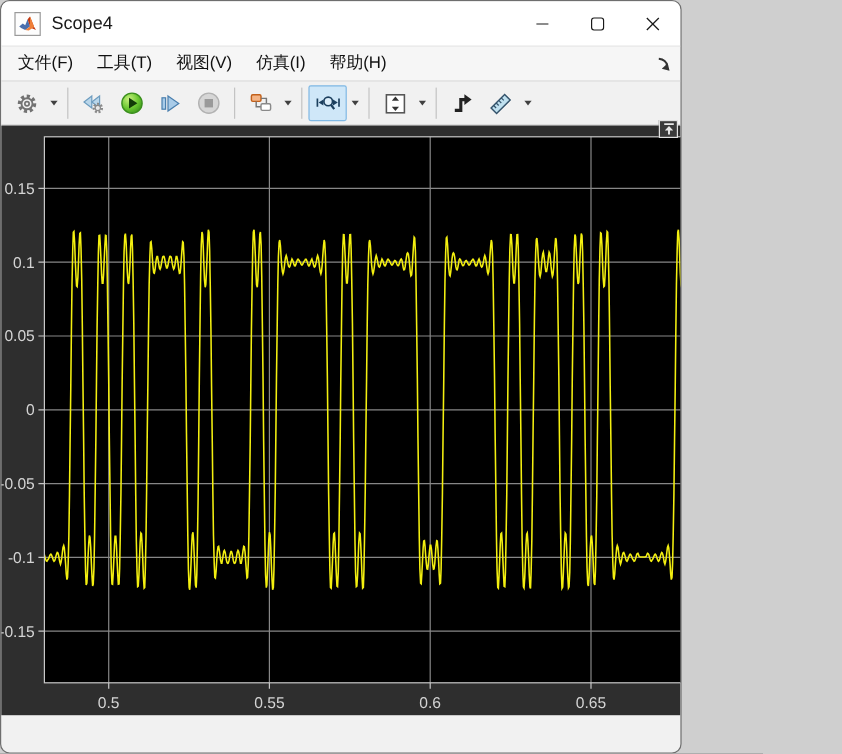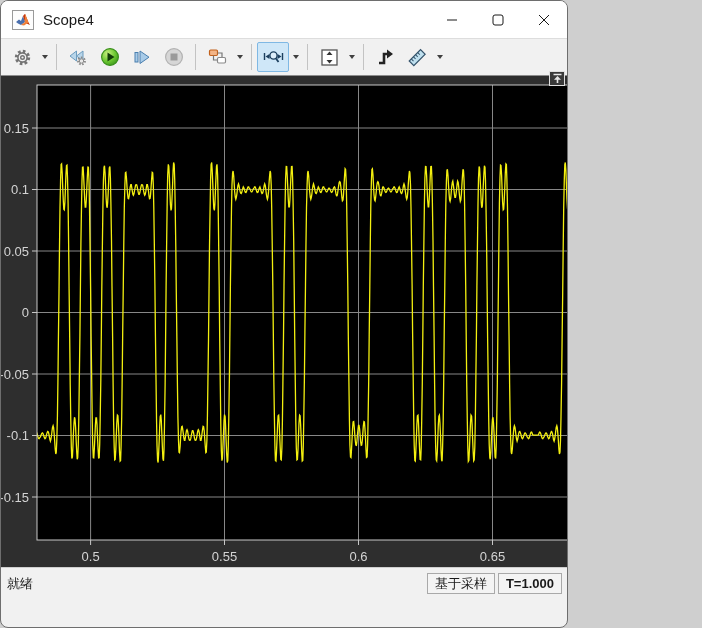--- a/index.html
+++ b/index.html
@@ -70,20 +70,33 @@
       </div>
       <div class="win-btn">
         <svg width="12" height="12" viewBox="0 0 12 12">
           <line x1="1" y1="1" x2="11" y2="11" stroke="#1a1a1a" stroke-width="1"></line>
           <line x1="11" y1="1" x2="1" y2="11" stroke="#1a1a1a" stroke-width="1"></line>
         </svg>
       </div>
     </div>
   </div>
 
+  <div class="menubar">
+    <div class="menu-item">文件(F)</div>
+    <div class="menu-item">工具(T)</div>
+    <div class="menu-item">视图(V)</div>
+    <div class="menu-item">仿真(I)</div>
+    <div class="menu-item">帮助(H)</div>
+    <div class="dock-arrow">
+      <svg width="13" height="13" viewBox="0 0 13 13">
+        <path d="M3,2 C8,2.5 9.5,4.5 10,8" stroke="#333" stroke-width="1.6" fill="none"></path>
+        <polygon points="12,12 5.5,10.2 10.4,5.8" fill="#333"></polygon>
+      </svg>
+    </div>
+  </div>
 
   <div class="toolbar">
     <div style="width:5px"></div>
     <div class="grp">
       <div class="tb-btn">
         <svg width="19" height="19" viewBox="0 0 19 19">
           <circle cx="9.5" cy="9.5" r="6.2" fill="none" stroke="#737373" stroke-width="3" stroke-dasharray="2.6 2.2"></circle>
           <circle cx="9.5" cy="9.5" r="4.6" fill="#f1f1f1" stroke="#737373" stroke-width="1.6"></circle>
           <circle cx="9.5" cy="9.5" r="1.8" fill="none" stroke="#737373" stroke-width="1.4"></circle>
         </svg>
@@ -245,21 +258,14 @@
         <line x1="31" y1="359.5" x2="36" y2="359.5" stroke="#c8c8c8"></line>
         <text x="28" y="364" fill="#d4d4d4" text-anchor="end" font-size="13">-0.1</text>
         <line x1="36" y1="421.0" x2="679" y2="421.0" stroke="#878787" stroke-width="1"></line>
         <line x1="31" y1="421.0" x2="36" y2="421.0" stroke="#c8c8c8"></line>
         <text x="28" y="425.5" fill="#d4d4d4" text-anchor="end" font-size="13">-0.15</text>
         <polyline points="30.6,360.1 31.2,360.1 31.7,361.4 32.2,362.0 32.8,361.6 33.3,360.4 33.9,358.7 34.4,357.1 34.9,356.1 35.5,356.3 36.0,357.4 36.5,359.3 37.1,361.2 37.6,362.5 38.1,362.7 38.7,361.7 39.2,361.1 39.8,359.9 40.3,358.4 40.8,357.3 41.4,356.8 41.9,357.4 42.4,358.8 43.0,360.5 43.5,362.0 44.0,362.7 44.6,362.2 45.1,360.6 45.6,358.4 46.2,356.4 46.7,355.4 47.3,355.8 47.8,357.7 48.3,360.6 48.9,363.5 49.4,365.1 49.9,363.3 50.5,359.7 51.0,355.2 51.5,351.3 52.1,349.7 52.6,351.6 53.1,357.1 53.7,365.1 54.2,373.2 54.8,378.0 55.3,376.1 55.8,364.3 56.4,341.1 56.9,306.8 57.4,263.9 58.0,216.9 58.5,171.0 59.0,131.8 59.6,103.6 60.1,88.5 60.6,87.9 61.2,97.1 61.7,111.2 62.3,124.8 62.8,133.2 63.3,133.8 63.9,126.3 64.4,113.3 64.9,99.2 65.5,89.5 66.0,89.1 66.5,101.4 67.1,127.7 67.6,166.2 68.1,212.9 68.7,262.3 69.2,308.3 69.8,345.6 70.3,370.7 70.8,382.5 71.4,381.0 71.9,371.2 72.4,358.2 73.0,347.0 73.5,341.3 74.0,342.8 74.6,351.1 75.1,363.5 75.7,375.8 76.2,383.3 76.7,381.7 77.3,368.3 77.8,342.2 78.3,305.1 78.9,260.3 79.4,212.7 79.9,167.9 80.5,130.8 81.0,104.7 81.5,91.3 82.1,91.1 82.6,99.6 83.2,112.2 83.7,124.1 84.2,131.1 84.8,131.1 85.3,124.1 85.8,112.2 86.4,99.6 86.9,91.1 87.4,91.3 88.0,104.7 88.5,130.8 89.0,167.9 89.6,212.7 90.1,260.3 90.7,305.1 91.2,342.2 91.7,368.3 92.3,381.7 92.8,381.9 93.3,373.4 93.9,360.8 94.4,348.9 94.9,341.9 95.5,341.9 96.0,348.9 96.5,360.8 97.1,373.4 97.6,381.9 98.2,381.7 98.7,368.3 99.2,342.2 99.8,305.1 100.3,260.3 100.8,212.7 101.4,167.9 101.9,130.8 102.4,104.7 103.0,91.3 103.5,89.7 104.1,97.2 104.6,109.5 105.1,121.9 105.7,130.2 106.2,131.7 106.7,126.0 107.3,114.8 107.8,101.8 108.3,92.0 108.9,90.5 109.4,102.3 109.9,127.4 110.5,164.7 111.0,210.7 111.6,260.1 112.1,306.8 112.6,345.3 113.2,371.6 113.7,383.9 114.2,383.5 114.8,373.8 115.3,359.7 115.8,346.7 116.4,339.2 116.9,339.8 117.4,348.2 118.0,361.8 118.5,375.9 119.1,385.1 119.6,384.5 120.1,369.4 120.7,341.2 121.2,302.0 121.7,256.1 122.3,209.1 122.8,166.2 123.3,131.9 123.9,108.7 124.4,96.9 124.9,96.4 125.5,102.3 126.0,110.7 126.6,118.1 127.1,122.4 127.6,122.7 128.2,119.8 128.7,115.3 129.2,111.2 129.8,108.7 130.3,108.7 130.8,111.9 131.4,115.7 131.9,118.5 132.4,119.3 133.0,117.8 133.5,114.9 134.1,111.5 134.6,109.1 135.1,108.6 135.7,108.7 136.2,110.6 136.7,113.5 137.3,116.5 137.8,118.3 138.3,118.3 138.9,116.5 139.4,113.5 140.0,110.6 140.5,108.7 141.0,108.6 141.6,109.1 142.1,111.5 142.6,114.9 143.2,117.8 143.7,119.3 144.2,118.5 144.8,115.7 145.3,111.9 145.8,108.7 146.4,108.7 146.9,111.2 147.5,115.3 148.0,119.8 148.5,122.7 149.1,122.4 149.6,118.1 150.1,110.7 150.7,102.3 151.2,96.4 151.7,96.9 152.3,108.7 152.8,131.9 153.3,166.2 153.9,209.1 154.4,256.1 155.0,302.0 155.5,341.2 156.0,369.4 156.6,384.5 157.1,386.5 157.6,378.4 158.2,364.6 158.7,350.4 159.2,340.7 159.8,338.6 160.3,344.8 160.8,357.2 161.4,371.6 161.9,382.6 162.5,384.7 163.0,374.0 163.5,348.6 164.1,310.0 164.6,262.1 165.1,210.9 165.7,163.0 166.2,124.4 166.7,99.0 167.3,88.3 167.8,90.4 168.4,101.4 168.9,115.8 169.4,128.2 170.0,134.4 170.5,132.3 171.0,122.6 171.6,108.4 172.1,94.6 172.6,86.5 173.2,88.5 173.7,103.6 174.2,131.8 174.8,171.0 175.3,216.9 175.9,263.9 176.4,306.8 176.9,341.1 177.5,364.3 178.0,376.1 178.5,376.6 179.1,370.7 179.6,362.3 180.1,354.9 180.7,350.6 181.2,350.3 181.7,353.2 182.3,357.7 182.8,361.8 183.4,364.3 183.9,364.3 184.4,361.1 185.0,357.3 185.5,354.5 186.0,353.7 186.6,355.2 187.1,358.1 187.6,361.5 188.2,363.9 188.7,364.4 189.2,364.3 189.8,362.4 190.3,359.5 190.9,356.5 191.4,354.7 191.9,354.7 192.5,356.5 193.0,359.5 193.5,362.4 194.1,364.3 194.6,364.4 195.1,363.9 195.7,361.5 196.2,358.1 196.7,355.2 197.3,353.7 197.8,354.5 198.4,357.3 198.9,361.1 199.4,364.3 200.0,364.3 200.5,361.8 201.0,357.7 201.6,353.2 202.1,350.3 202.6,350.6 203.2,354.9 203.7,362.3 204.3,370.7 204.8,376.6 205.3,376.1 205.9,364.3 206.4,341.1 206.9,306.8 207.5,263.9 208.0,216.9 208.5,171.0 209.1,131.8 209.6,103.6 210.1,88.5 210.7,86.5 211.2,94.6 211.8,108.4 212.3,122.6 212.8,132.3 213.4,134.4 213.9,128.2 214.4,115.8 215.0,101.4 215.5,90.4 216.0,88.3 216.6,99.0 217.1,124.4 217.6,163.0 218.2,210.9 218.7,262.1 219.3,310.0 219.8,348.6 220.3,374.0 220.9,384.7 221.4,382.6 221.9,371.6 222.5,357.2 223.0,344.8 223.5,338.6 224.1,340.7 224.6,350.4 225.1,364.6 225.7,378.4 226.2,386.5 226.8,384.5 227.3,369.4 227.8,341.2 228.4,302.0 228.9,256.1 229.4,209.1 230.0,166.2 230.5,131.9 231.0,108.7 231.6,96.9 232.1,95.0 232.7,99.8 233.2,107.9 233.7,115.9 234.3,121.4 234.8,123.3 235.3,121.7 235.9,117.8 236.4,113.3 236.9,109.7 237.5,107.9 238.0,109.5 238.5,112.4 239.1,115.3 239.6,117.2 240.2,117.6 240.7,116.6 241.2,114.6 241.8,112.4 242.3,110.8 242.8,111.7 243.4,113.4 243.9,115.3 244.4,116.5 245.0,116.6 245.5,115.6 246.0,113.8 246.6,112.1 247.1,111.0 247.7,111.0 248.2,112.1 248.7,112.7 249.3,113.8 249.8,115.0 250.3,115.8 250.9,115.8 251.4,115.0 251.9,113.8 252.5,112.7 253.0,112.1 253.5,111.0 254.1,111.0 254.6,112.1 255.2,113.8 255.7,115.6 256.2,116.6 256.8,116.5 257.3,115.3 257.8,113.4 258.4,111.7 258.9,110.8 259.4,112.4 260.0,114.6 260.5,116.6 261.0,117.6 261.6,117.2 262.1,115.3 262.7,112.4 263.2,109.5 263.7,107.9 264.3,109.7 264.8,113.3 265.3,117.8 265.9,121.7 266.4,123.3 266.9,121.4 267.5,115.9 268.0,107.9 268.6,99.8 269.1,95.0 269.6,96.9 270.2,108.7 270.7,131.9 271.2,166.2 271.8,209.1 272.3,256.1 272.8,302.0 273.4,341.2 273.9,369.4 274.4,384.5 275.0,385.1 275.5,375.9 276.1,361.8 276.6,348.2 277.1,339.8 277.7,339.2 278.2,346.7 278.7,359.7 279.3,373.8 279.8,383.5 280.3,383.9 280.9,371.6 281.4,345.3 281.9,306.8 282.5,260.1 283.0,210.7 283.6,164.7 284.1,127.4 284.6,102.3 285.2,90.5 285.7,90.6 286.2,99.3 286.8,112.0 287.3,123.8 287.8,130.8 288.4,130.8 288.9,123.8 289.4,112.0 290.0,99.3 290.5,90.6 291.1,90.5 291.6,102.3 292.1,127.4 292.7,164.7 293.2,210.7 293.7,260.1 294.3,306.8 294.8,345.3 295.3,371.6 295.9,383.9 296.4,383.5 297.0,373.8 297.5,359.7 298.0,346.7 298.6,339.2 299.1,339.8 299.6,348.2 300.2,361.8 300.7,375.9 301.2,385.1 301.8,384.5 302.3,369.4 302.8,341.2 303.4,302.0 303.9,256.1 304.5,209.1 305.0,166.2 305.5,131.9 306.1,108.7 306.6,96.9 307.1,95.0 307.7,99.8 308.2,107.9 308.7,115.9 309.3,121.4 309.8,123.3 310.3,121.7 310.9,117.8 311.4,113.3 312.0,109.7 312.5,107.9 313.0,109.5 313.6,112.4 314.1,115.3 314.6,117.2 315.2,117.6 315.7,116.6 316.2,114.6 316.8,112.4 317.3,110.8 317.8,111.7 318.4,113.4 318.9,115.3 319.5,116.5 320.0,116.6 320.5,115.6 321.1,113.8 321.6,112.1 322.1,111.0 322.7,111.0 323.2,112.1 323.7,112.7 324.3,113.8 324.8,115.0 325.3,115.8 325.9,115.8 326.4,115.0 327.0,113.8 327.5,112.7 328.0,112.1 328.6,112.4 329.1,113.4 329.6,114.8 330.2,116.1 330.7,116.5 331.2,116.0 331.8,114.5 332.3,112.7 332.9,111.3 333.4,110.8 333.9,111.6 334.5,114.8 335.0,117.9 335.5,119.8 336.1,119.7 336.6,117.4 337.1,113.5 337.7,109.3 338.2,106.3 338.7,105.7 339.3,106.6 339.8,110.5 340.4,116.1 340.9,121.7 341.4,124.9 342.0,124.1 342.5,118.6 343.0,109.4 343.6,99.4 344.1,92.7 344.6,93.4 345.2,105.2 345.7,129.6 346.2,166.1 346.8,211.1 347.3,259.6 347.9,305.5 348.4,343.1 348.9,368.7 349.5,381.0 350.0,381.5 350.5,373.7 351.1,362.3 351.6,351.9 352.1,345.9 352.7,345.6 353.2,350.3 353.7,357.7 354.3,364.8 354.8,369.1 355.4,369.3 355.9,365.5 356.4,359.3 357.0,353.2 357.5,349.4 358.0,349.4 358.6,353.2 359.1,359.3 359.6,365.5 360.2,369.3 360.7,369.1 361.3,364.8 361.8,357.7 362.3,350.3 362.9,345.6 363.4,345.9 363.9,351.9 364.5,362.3 365.0,373.7 365.5,381.5 366.1,381.0 366.6,368.7 367.1,343.1 367.7,305.5 368.2,259.6 368.8,211.1 369.3,166.1 369.8,129.6 370.4,105.2 370.9,93.4 371.4,92.7 372.0,99.4 372.5,109.4 373.0,118.6 373.6,124.1 374.1,124.9 374.6,121.7 375.2,116.1 375.7,110.5 376.3,106.6 376.8,105.7 377.3,106.3 377.9,109.3 378.4,113.5 378.9,117.4 379.5,119.7 380.0,119.8 380.5,117.9 381.1,114.8 381.6,111.6 382.1,110.8 382.7,111.3 383.2,112.7 383.8,114.5 384.3,116.0 384.8,116.5 385.4,116.1 385.9,114.8 386.4,113.4 387.0,112.4 387.5,112.1 388.0,112.7 388.6,113.8 389.1,115.0 389.6,115.8 390.2,115.8 390.7,115.0 391.3,113.8 391.8,112.7 392.3,112.1 392.9,111.0 393.4,111.0 393.9,112.1 394.5,113.8 395.0,115.6 395.5,116.6 396.1,116.5 396.6,115.3 397.2,113.4 397.7,111.7 398.2,110.8 398.8,112.4 399.3,114.6 399.8,116.6 400.4,117.6 400.9,117.2 401.4,115.3 402.0,112.4 402.5,109.5 403.0,107.9 403.6,109.7 404.1,113.3 404.7,117.8 405.2,121.7 405.7,123.3 406.3,121.4 406.8,115.9 407.3,107.9 407.9,99.8 408.4,95.0 408.9,96.9 409.5,108.7 410.0,131.9 410.5,166.2 411.1,209.1 411.6,256.1 412.2,302.0 412.7,341.2 413.2,369.4 413.8,384.5 414.3,385.1 414.8,375.9 415.4,361.8 415.9,348.2 416.4,339.8 417.0,339.2 417.5,346.7 418.0,359.7 418.6,373.8 419.1,383.5 419.7,383.9 420.2,371.6 420.7,345.3 421.3,306.8 421.8,260.1 422.3,210.7 422.9,164.7 423.4,127.4 423.9,102.3 424.5,90.5 425.0,90.6 425.6,99.3 426.1,112.0 426.6,123.8 427.2,130.8 427.7,130.8 428.2,123.8 428.8,112.0 429.3,99.3 429.8,90.6 430.4,90.5 430.9,102.3 431.4,127.4 432.0,164.7 432.5,210.7 433.1,260.1 433.6,306.8 434.1,345.3 434.7,371.6 435.2,383.9 435.7,384.9 436.3,376.2 436.8,362.5 437.3,348.9 437.9,340.2 438.4,339.2 438.9,346.3 439.5,359.3 440.0,373.8 440.6,384.2 441.1,385.3 441.6,371.8 442.2,344.5 442.7,305.2 443.2,258.2 443.8,209.2 444.3,164.5 444.8,128.9 445.4,105.4 445.9,94.7 446.4,93.3 447.0,99.4 447.5,109.0 448.1,118.1 448.6,124.0 449.1,125.4 449.7,122.4 450.2,116.8 450.7,110.8 451.3,106.4 451.8,105.1 452.3,108.4 452.9,113.4 453.4,118.3 453.9,121.3 454.5,121.3 455.0,118.3 455.6,113.4 456.1,108.4 456.6,105.1 457.2,106.4 457.7,110.8 458.2,116.8 458.8,122.4 459.3,125.4 459.8,124.0 460.4,118.1 460.9,109.0 461.5,99.4 462.0,93.3 462.5,94.7 463.1,105.4 463.6,128.9 464.1,164.5 464.7,209.2 465.2,258.2 465.7,305.2 466.3,344.5 466.8,371.8 467.3,385.3 467.9,384.2 468.4,373.8 469.0,359.3 469.5,346.3 470.0,339.2 470.6,340.2 471.1,348.9 471.6,362.5 472.2,376.2 472.7,384.9 473.2,383.9 473.8,371.6 474.3,345.3 474.8,306.8 475.4,260.1 475.9,210.7 476.5,164.7 477.0,127.4 477.5,102.3 478.1,90.5 478.6,92.0 479.1,101.8 479.7,114.8 480.2,126.0 480.7,131.7 481.3,130.2 481.8,121.9 482.3,109.5 482.9,97.2 483.4,89.7 484.0,91.3 484.5,104.7 485.0,130.8 485.6,167.9 486.1,212.7 486.6,260.3 487.2,305.1 487.7,342.2 488.2,368.3 488.8,381.7 489.3,383.3 489.9,375.8 490.4,363.5 490.9,351.1 491.5,342.8 492.0,341.3 492.5,347.0 493.1,358.2 493.6,371.2 494.1,381.0 494.7,382.5 495.2,370.7 495.7,345.6 496.3,308.3 496.8,262.3 497.4,212.9 497.9,166.2 498.4,127.7 499.0,101.4 499.5,89.1 500.0,89.5 500.6,99.2 501.1,113.3 501.6,126.3 502.2,133.8 502.7,133.2 503.2,124.8 503.8,111.2 504.3,97.1 504.9,87.9 505.4,88.5 505.9,103.6 506.5,131.8 507.0,171.0 507.5,216.9 508.1,263.9 508.6,306.8 509.1,341.1 509.7,364.3 510.2,376.1 510.7,378.0 511.3,373.2 511.8,365.1 512.4,357.1 512.9,351.6 513.4,349.7 514.0,351.3 514.5,355.2 515.0,359.7 515.6,363.3 516.1,365.1 516.6,363.5 517.2,360.6 517.7,357.7 518.2,355.8 518.8,355.4 519.3,356.4 519.9,358.4 520.4,360.6 520.9,362.2 521.5,362.7 522.0,362.0 522.5,360.5 523.1,358.8 523.6,357.4 524.1,356.8 524.7,357.3 525.2,358.4 525.8,359.9 526.3,361.1 526.8,361.7 527.4,362.7 527.9,362.5 528.4,361.2 529.0,359.3 529.5,357.4 530.0,356.3 530.6,356.1 531.1,357.1 531.6,358.7 532.2,359.0 532.7,359.2 533.3,359.2 533.8,359.2 534.3,359.1 534.9,359.1 535.4,359.2 535.9,359.2 536.5,359.2 537.0,359.0 537.5,358.7 538.1,357.1 538.6,356.1 539.1,356.3 539.7,357.4 540.2,359.3 540.8,361.2 541.3,362.5 541.8,362.7 542.4,361.7 542.9,361.1 543.4,359.9 544.0,358.4 544.5,357.3 545.0,356.8 545.6,357.4 546.1,358.8 546.6,360.5 547.2,362.0 547.7,362.7 548.3,362.2 548.8,360.6 549.3,358.4 549.9,356.4 550.4,355.4 550.9,355.8 551.5,357.7 552.0,360.6 552.5,363.5 553.1,365.1 553.6,363.3 554.2,359.7 554.7,355.2 555.2,351.3 555.8,349.7 556.3,351.6 556.8,357.1 557.4,365.1 557.9,373.2 558.4,378.0 559.0,376.1 559.5,364.3 560.0,341.1 560.6,306.8 561.1,263.9 561.7,216.9 562.2,171.0 562.7,131.8 563.3,103.6 563.8,88.5 564.3,86.5 564.9,94.6 565.4,108.4 565.9,122.6 566.5,132.3 567.0,134.4 567.5,128.2 568.1,115.8 568.6,101.4 569.2,90.4 569.7,88.3 570.2,99.0 570.8,124.4 571.3,163.0 571.8,210.9 572.4,262.1 572.9,310.0 573.4,348.6 574.0,374.0 574.5,384.7 575.0,382.6 575.6,371.6 576.1,357.2 576.7,344.8 577.2,338.6 577.7,340.7 578.3,350.4 578.8,364.6 579.3,378.4 579.9,386.5 580.4,384.5 580.9,369.4 581.5,341.2 582.0,302.0 582.5,256.1 583.1,209.1 583.6,166.2 584.2,131.9 584.7,108.7 585.2,96.9 585.8,95.0 586.3,99.8 586.8,107.9 587.4,115.9 587.9,121.4 588.4,123.3 589.0,121.7 589.5,117.8 590.1,113.3 590.6,109.7 591.1,107.9 591.7,109.5 592.2,112.4 592.7,115.3 593.3,117.2 593.8,117.6 594.3,116.6 594.9,114.6 595.4,112.4 595.9,110.8 596.5,111.7 597.0,113.4 597.6,115.3 598.1,116.5 598.6,116.6 599.2,115.6 599.7,113.8 600.2,112.1 600.8,111.0 601.3,111.0 601.8,112.1 602.4,112.7 602.9,113.8 603.4,115.0 604.0,115.8 604.5,115.8 605.1,115.0 605.6,113.8 606.1,112.7 606.7,112.1 607.2,112.4 607.7,113.4 608.3,114.8 608.8,116.1 609.3,116.5 609.9,116.0 610.4,114.5 610.9,112.7 611.5,111.3 612.0,110.8 612.6,111.6 613.1,114.8 613.6,117.9 614.2,119.8 614.7,119.7 615.2,117.4 615.8,113.5 616.3,109.3 616.8,106.3 617.4,105.7 617.9,106.6 618.5,110.5 619.0,116.1 619.5,121.7 620.1,124.9 620.6,124.1 621.1,118.6 621.7,109.4 622.2,99.4 622.7,92.7 623.3,93.4 623.8,105.2 624.3,129.6 624.9,166.1 625.4,211.1 626.0,259.6 626.5,305.5 627.0,343.1 627.6,368.7 628.1,381.0 628.6,382.9 629.2,376.1 629.7,365.1 630.2,354.1 630.8,346.9 631.3,345.0 631.8,348.4 632.4,355.1 632.9,362.6 633.5,368.2 634.0,370.1 634.5,367.9 635.1,362.6 635.6,356.4 636.1,351.5 636.7,349.6 637.2,351.5 637.7,356.3 638.3,362.2 638.8,367.1 639.3,367.5 639.9,364.4 640.4,358.7 641.0,352.5 641.5,348.2 642.0,348.0 642.6,352.6 643.1,361.2 643.6,371.1 644.2,378.3 644.7,378.3 645.2,367.6 645.8,344.1 646.3,308.5 646.8,263.8 647.4,214.8 647.9,167.8 648.5,128.5 649.0,101.2 649.5,87.7 650.1,87.4 650.6,96.8 651.1,110.9 651.7,124.5 652.2,132.9 652.7,133.4 653.3,126.0 653.8,113.0 654.4,98.9 654.9,89.0 655.4,88.3 656.0,99.0 656.5,124.4 657.0,163.0 657.6,210.9 658.1,262.1 658.6,310.0 659.2,348.6 659.7,374.0 660.2,384.7 660.8,382.6 661.3,371.6 661.9,357.2 662.4,344.8 662.9,338.6 663.5,340.7 664.0,350.4 664.5,364.6 665.1,378.4 665.6,386.5 666.1,384.5 666.7,369.4 667.2,341.2 667.7,302.0 668.3,256.1 668.8,209.1 669.4,166.2 669.9,131.9 670.4,108.7 671.0,96.9 671.5,95.0 672.0,99.8 672.6,107.9 673.1,115.9 673.6,121.4 674.2,123.3 674.7,121.7 675.2,117.8 675.8,113.3 676.3,109.7 676.9,107.9 677.4,109.5 677.9,112.4 678.5,115.3 679.0,117.2 679.5,117.6 680.1,116.6 680.6,114.6 681.1,112.4 681.7,110.8 682.2,110.3 682.8,111.0 683.3,112.5 683.8,114.2 684.4,115.6" fill="none" stroke="#f3ef10" stroke-width="1.3" clip-path="url(#axclip)"></polyline>
         <rect x="36" y="9" width="643" height="455" fill="none" stroke="#c8c8c8" stroke-width="1"></rect>
       </svg>
   </div>
 
-  <div class="statusbar">
-    <div class="status-left">就绪</div>
-    <div class="status-right">
-      <div class="status-cell">基于采样</div>
-      <div class="status-cell time">T=1.000</div>
-    </div>
-  </div>
 
 </div>
 
 </body></html>

